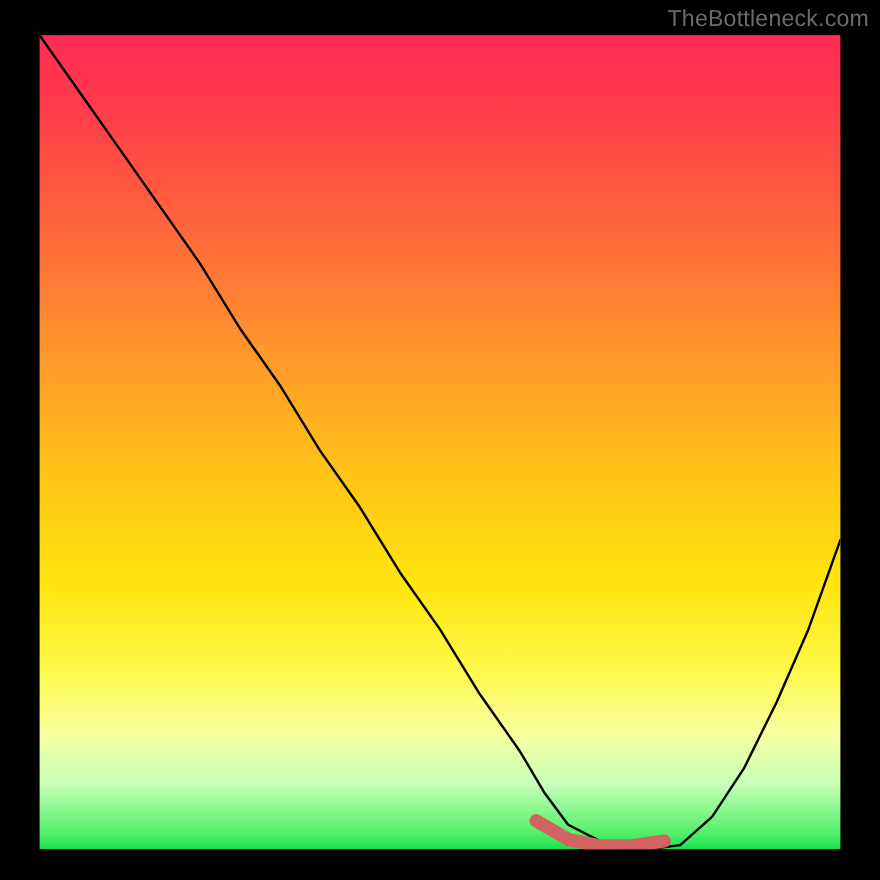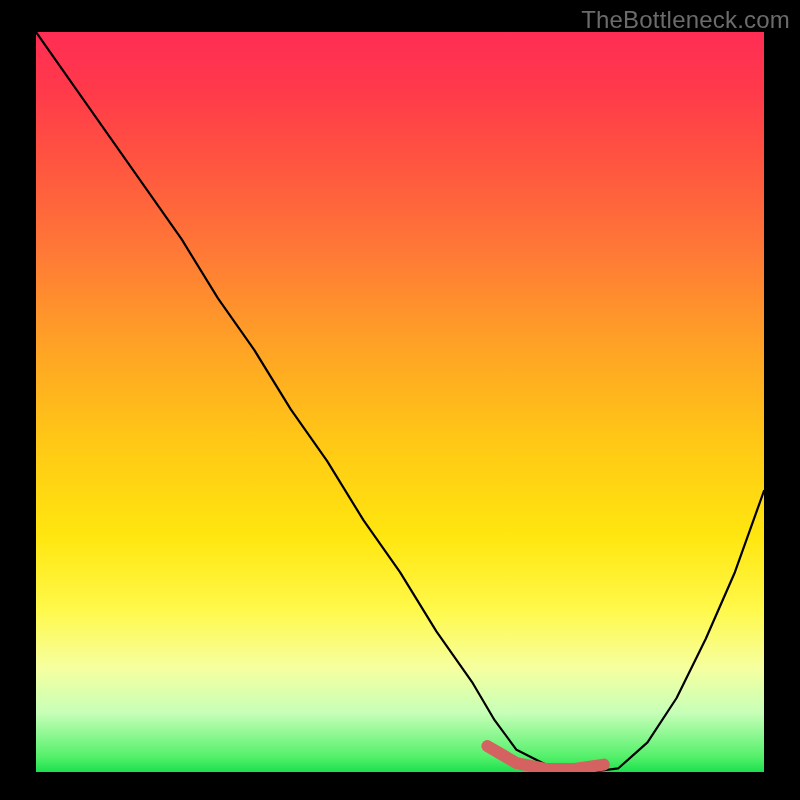--- a/index.html
+++ b/index.html
@@ -36,21 +36,21 @@
       #c7ffb8 92%,
       #53f06a 98%,
       #1be04e 100%
     );
   }
   .watermark {
     position: absolute;
     top: 6px;
     right: 10px;
     color: #6b6b6b;
-    font-size: 24px;
+    font-size: 21px;
     font-weight: 500;
     letter-spacing: 0.2px;
   }
   svg.overlay {
     position: absolute;
     left: 0;
     top: 0;
     width: 728px;
     height: 740px;
   }

